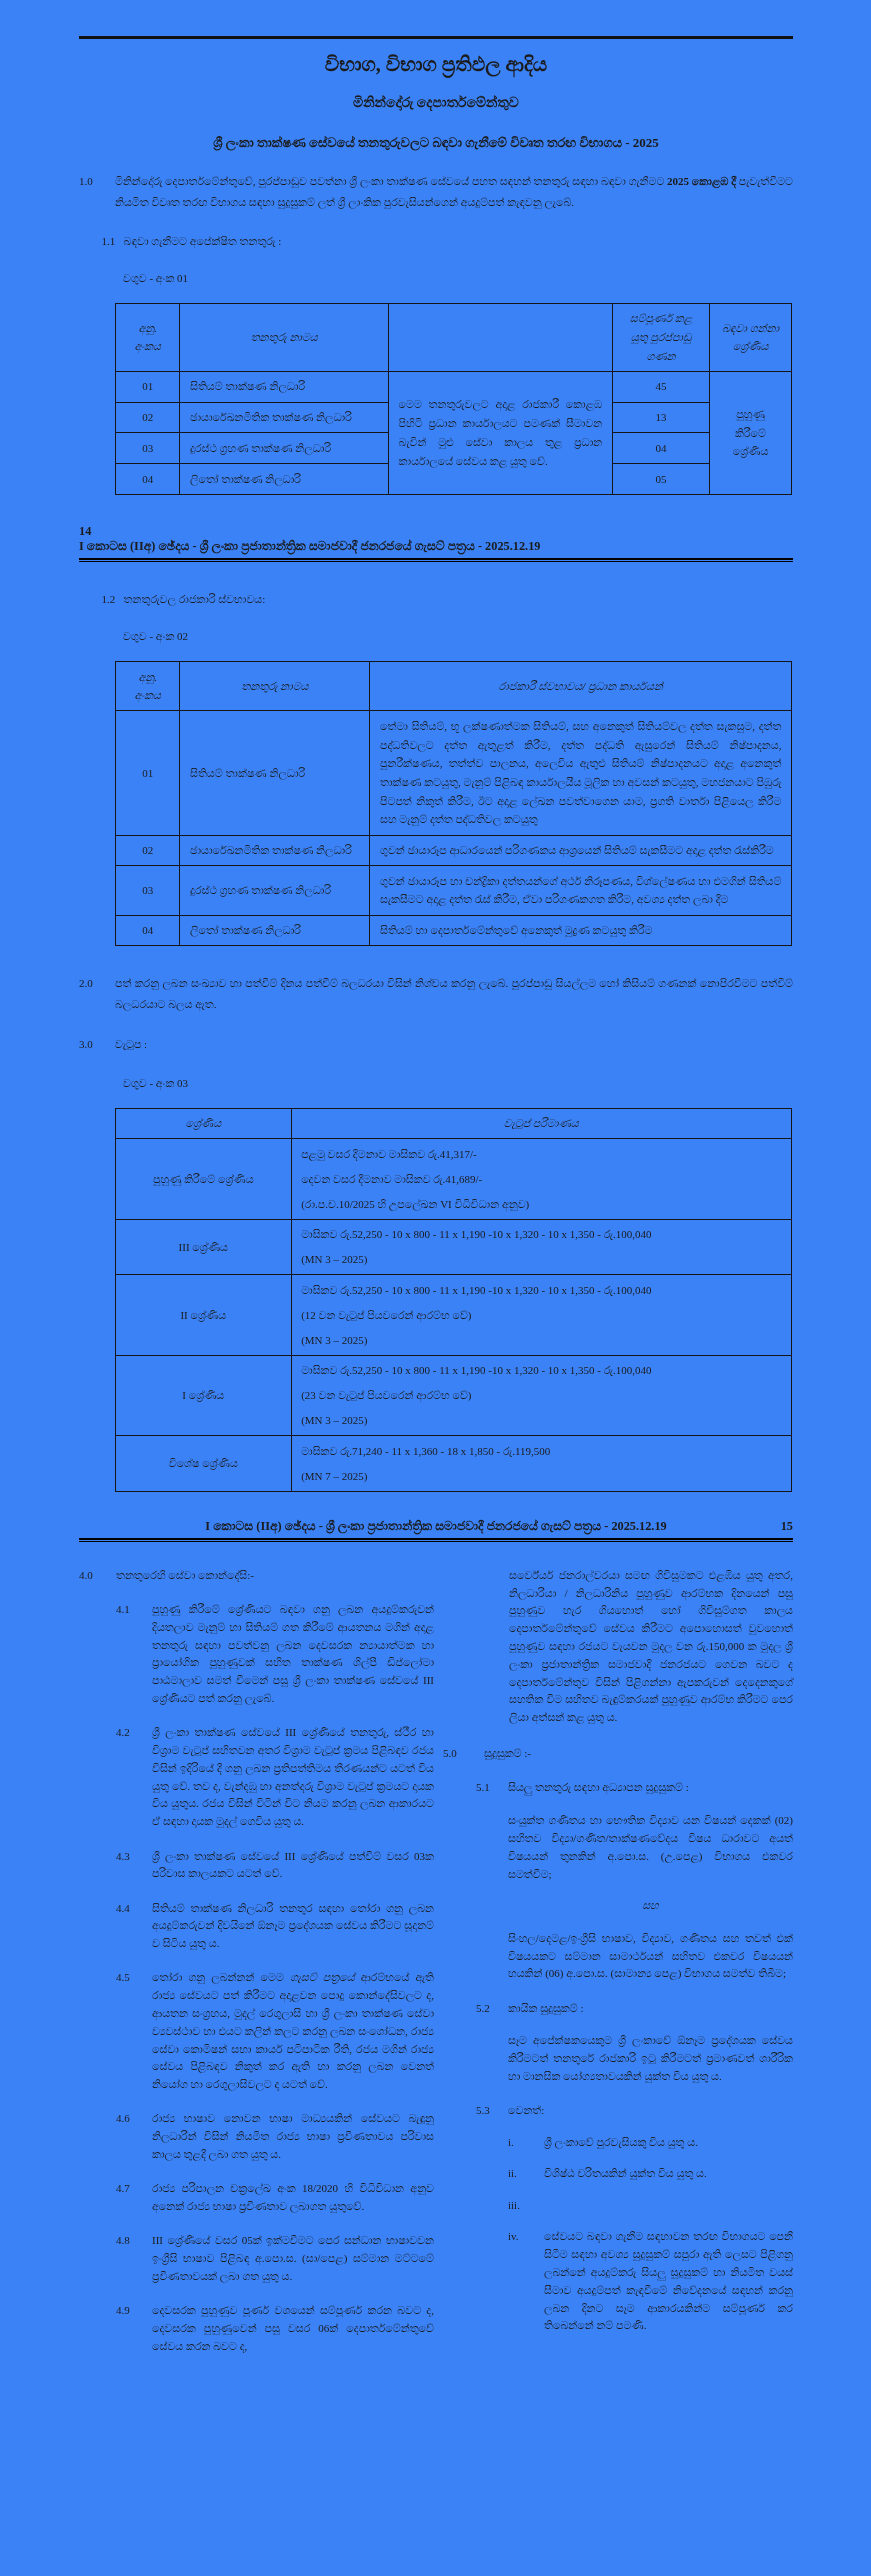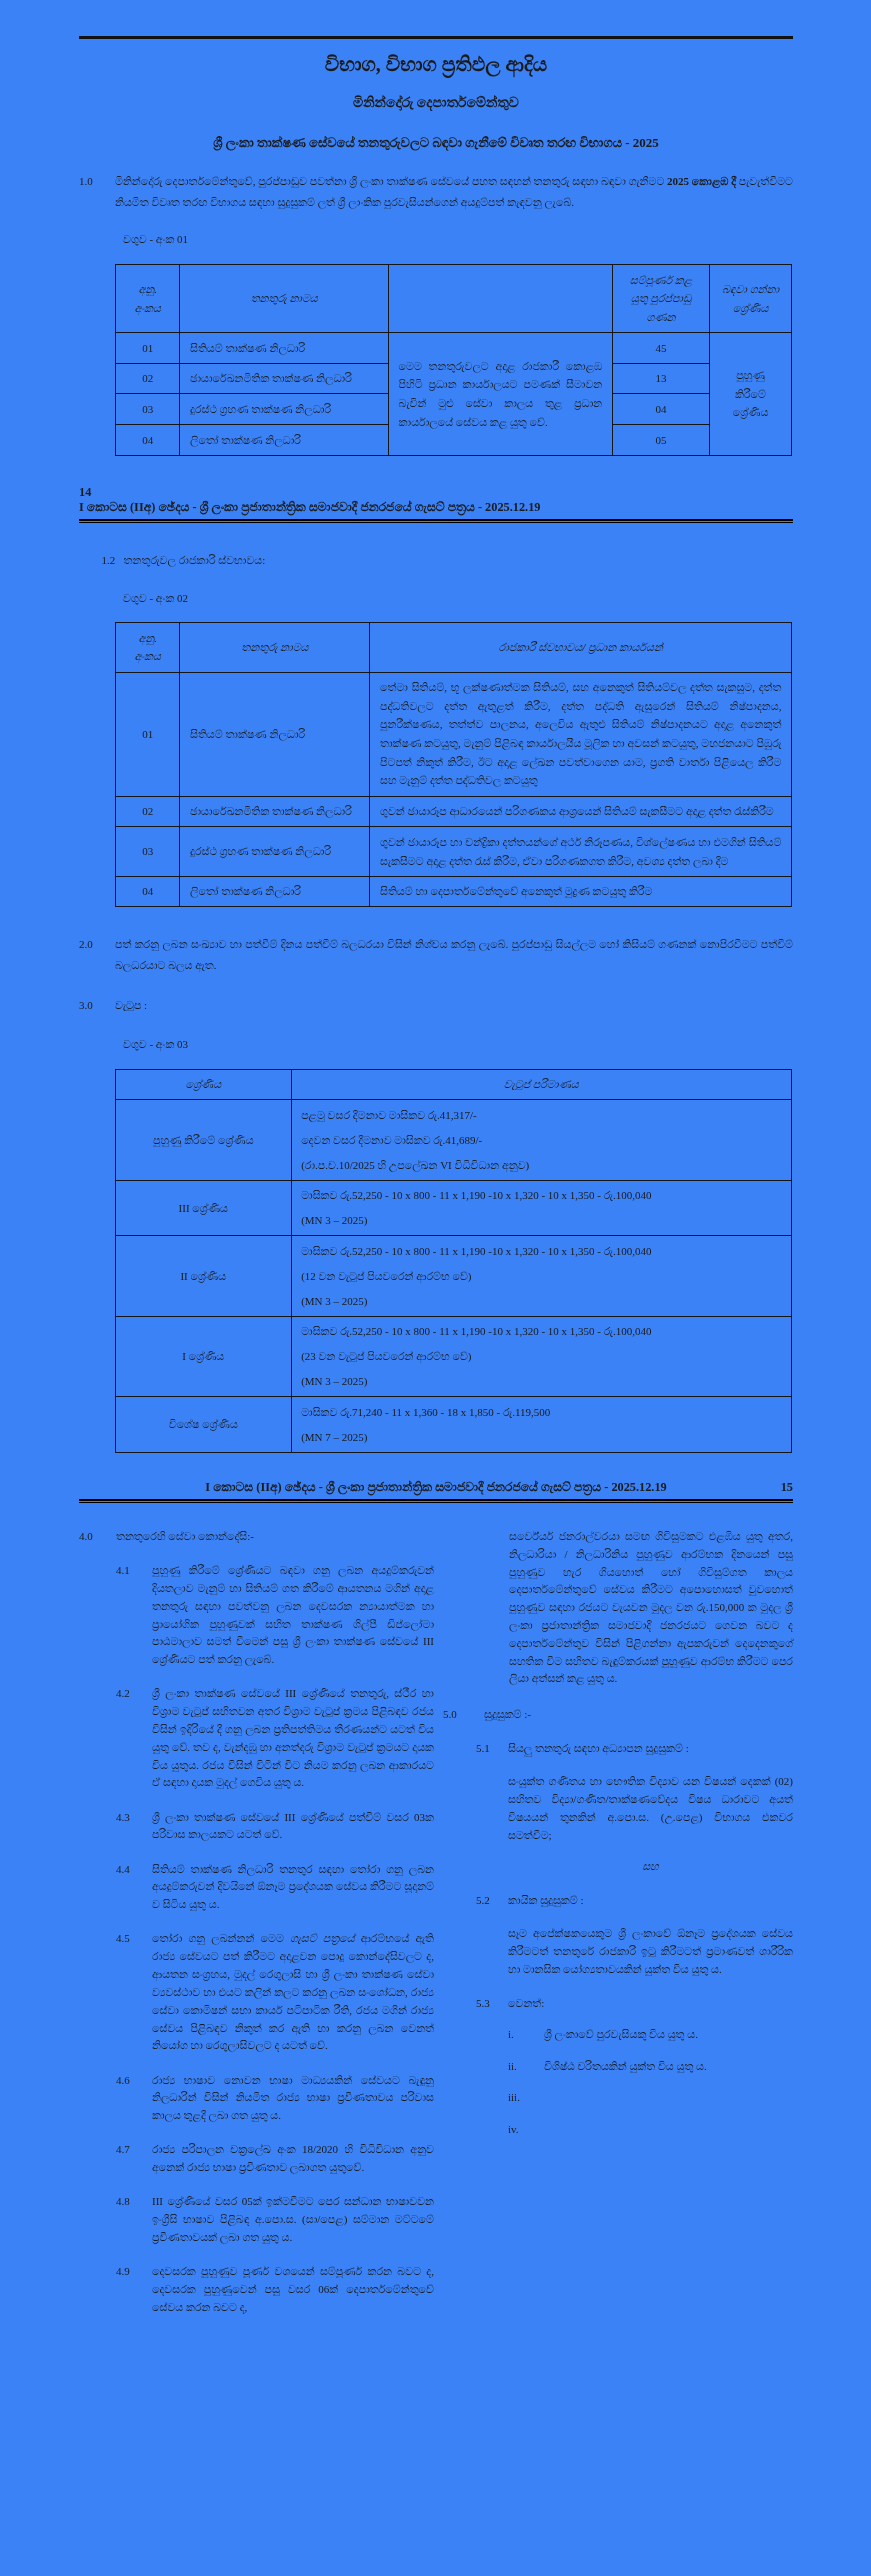--- a/index.html
+++ b/index.html
@@ -85,20 +85,24 @@
 
     <div class="doc-title c">විභාග, විභාග ප්‍රතිඵල ආදිය</div>
     <div class="department c">මිනින්දෝරු දෙපාර්තමේන්තුව</div>
     <div class="exam-title c">ශ්‍රී ලංකා තාක්ෂණ සේවයේ තනතුරුවලට බඳවා ගැනීමේ විවෘත තරඟ විභාගය - 2025</div>
 
     <div class="para mt-p10">
       <span class="n">1.0</span>
       <span class="t"><span>මිනින්දෝරු දෙපාර්තමේන්තුවේ, පුරප්පාඩුව පවත්නා ශ්‍රී ලංකා තාක්ෂණ සේවයේ පහත සඳහන් තනතුරු සඳහා බඳවා ගැනීමට </span><b class="bseg">2025 කොළඹ දී</b><span> පැවැත්වීමට නියමිත විවෘත තරඟ විභාගය සඳහා සුදුසුකම් ලත් ශ්‍රී ලාංකික පුරවැසියන්ගෙන් අයදුම්පත් කැඳවනු ලැබේ.</span></span>
     </div>
 
+    <div class="sub mt-s11">
+      <span class="n">1.1</span>
+      <span class="t">බඳවා ගැනීමට අපේක්ෂිත තනතුරු :</span>
+    </div>
 
     <div class="tbl-label mt-lbl1">වගුව - අංක 01</div>
 
     <table class="mt-tb1">
       <colgroup>
           <col class="t1-c1">
           <col class="t1-c2">
           <col class="t1-c3">
           <col class="t1-c4">
           <col class="t1-c5">
@@ -308,20 +312,21 @@
           <span class="n">5.0</span>
           <span>සුදුසුකම් :-</span>
         </div>
 
         <div class="r-sub">
           <span class="n">5.1</span>
           <span>සියලු තනතුරු සඳහා අධ්‍යාපන සුදුසුකම් : </span>
         </div>
         <div class="r-body">සංයුක්ත ගණිතය හා භෞතික විද්‍යාව යන විෂයන් දෙකක් (02) සහිතව විද්‍යා/ගණිත/තාක්ෂණවේදය විෂය ධාරාවට අයත් විෂයයන් තුනකින් අ.පො.ස. (උ.පෙළ) විභාගය එකවර සමත්වීම;</div>
         <div class="and-word">සහ</div>
+        <div class="r-body">සිංහල/දෙමළ/ඉංග්‍රීසි භාෂාව, විද්‍යාව, ගණිතය සහ තවත් එක් විෂයයකට සම්මාන සාමාර්ථයන් සහිතව එකවර විෂයයන් හයකින් (06) අ.පො.ස. (සාමාන්‍ය පෙළ) විභාගය සමත්ව තිබීම;</div>
 
         <div class="r-sub">
           <span class="n">5.2</span>
           <span>කායික සුදුසුකම් :</span>
         </div>
         <div class="r-body">සෑම අපේක්ෂකයෙකුම ශ්‍රී ලංකාවේ ඕනෑම ප්‍රදේශයක සේවය කිරීමටත් තනතුරේ රාජකාරි ඉටු කිරීමටත් ප්‍රමාණවත් ශාරීරික හා මානසික යෝග්‍යතාවයකින් යුක්ත විය යුතු ය.</div>
 
         <div class="r-sub">
           <span class="n">5.3</span>
           <span>වෙනත්:</span>
@@ -332,19 +337,20 @@
         </div>
         <div class="r-item">
           <span class="n">ii.</span>
           <span class="t">විශිෂ්ඨ චරිතයකින් යුක්ත විය යුතු ය.</span>
         </div>
         <div class="r-item">
           <span class="n">iii.</span>
         </div>
         <div class="r-item">
           <span class="n">iv.</span>
+          <span class="t">සේවයට බඳවා ගැනීම සඳහාවන තරඟ විභාගයට පෙනී සිටීම සඳහා අවශ්‍ය සුදුසුකම් සපුරා ඇති ලෙසට පිළිගනු ලබන්නේ අයදුම්කරු සියලු සුදුසුකම් හා නියමිත වයස් සීමාව අයදුම්පත් කැඳවීමේ නිවේදනයේ සඳහන් කරනු ලබන දිනට සෑම ආකාරයකින්ම සම්පූර්ණ කර තිබෙන්නේ නම් පමණි.</span>
         </div>
       </div>
 
     </div>
   </div>
 </div>
 
 
 </body></html>

